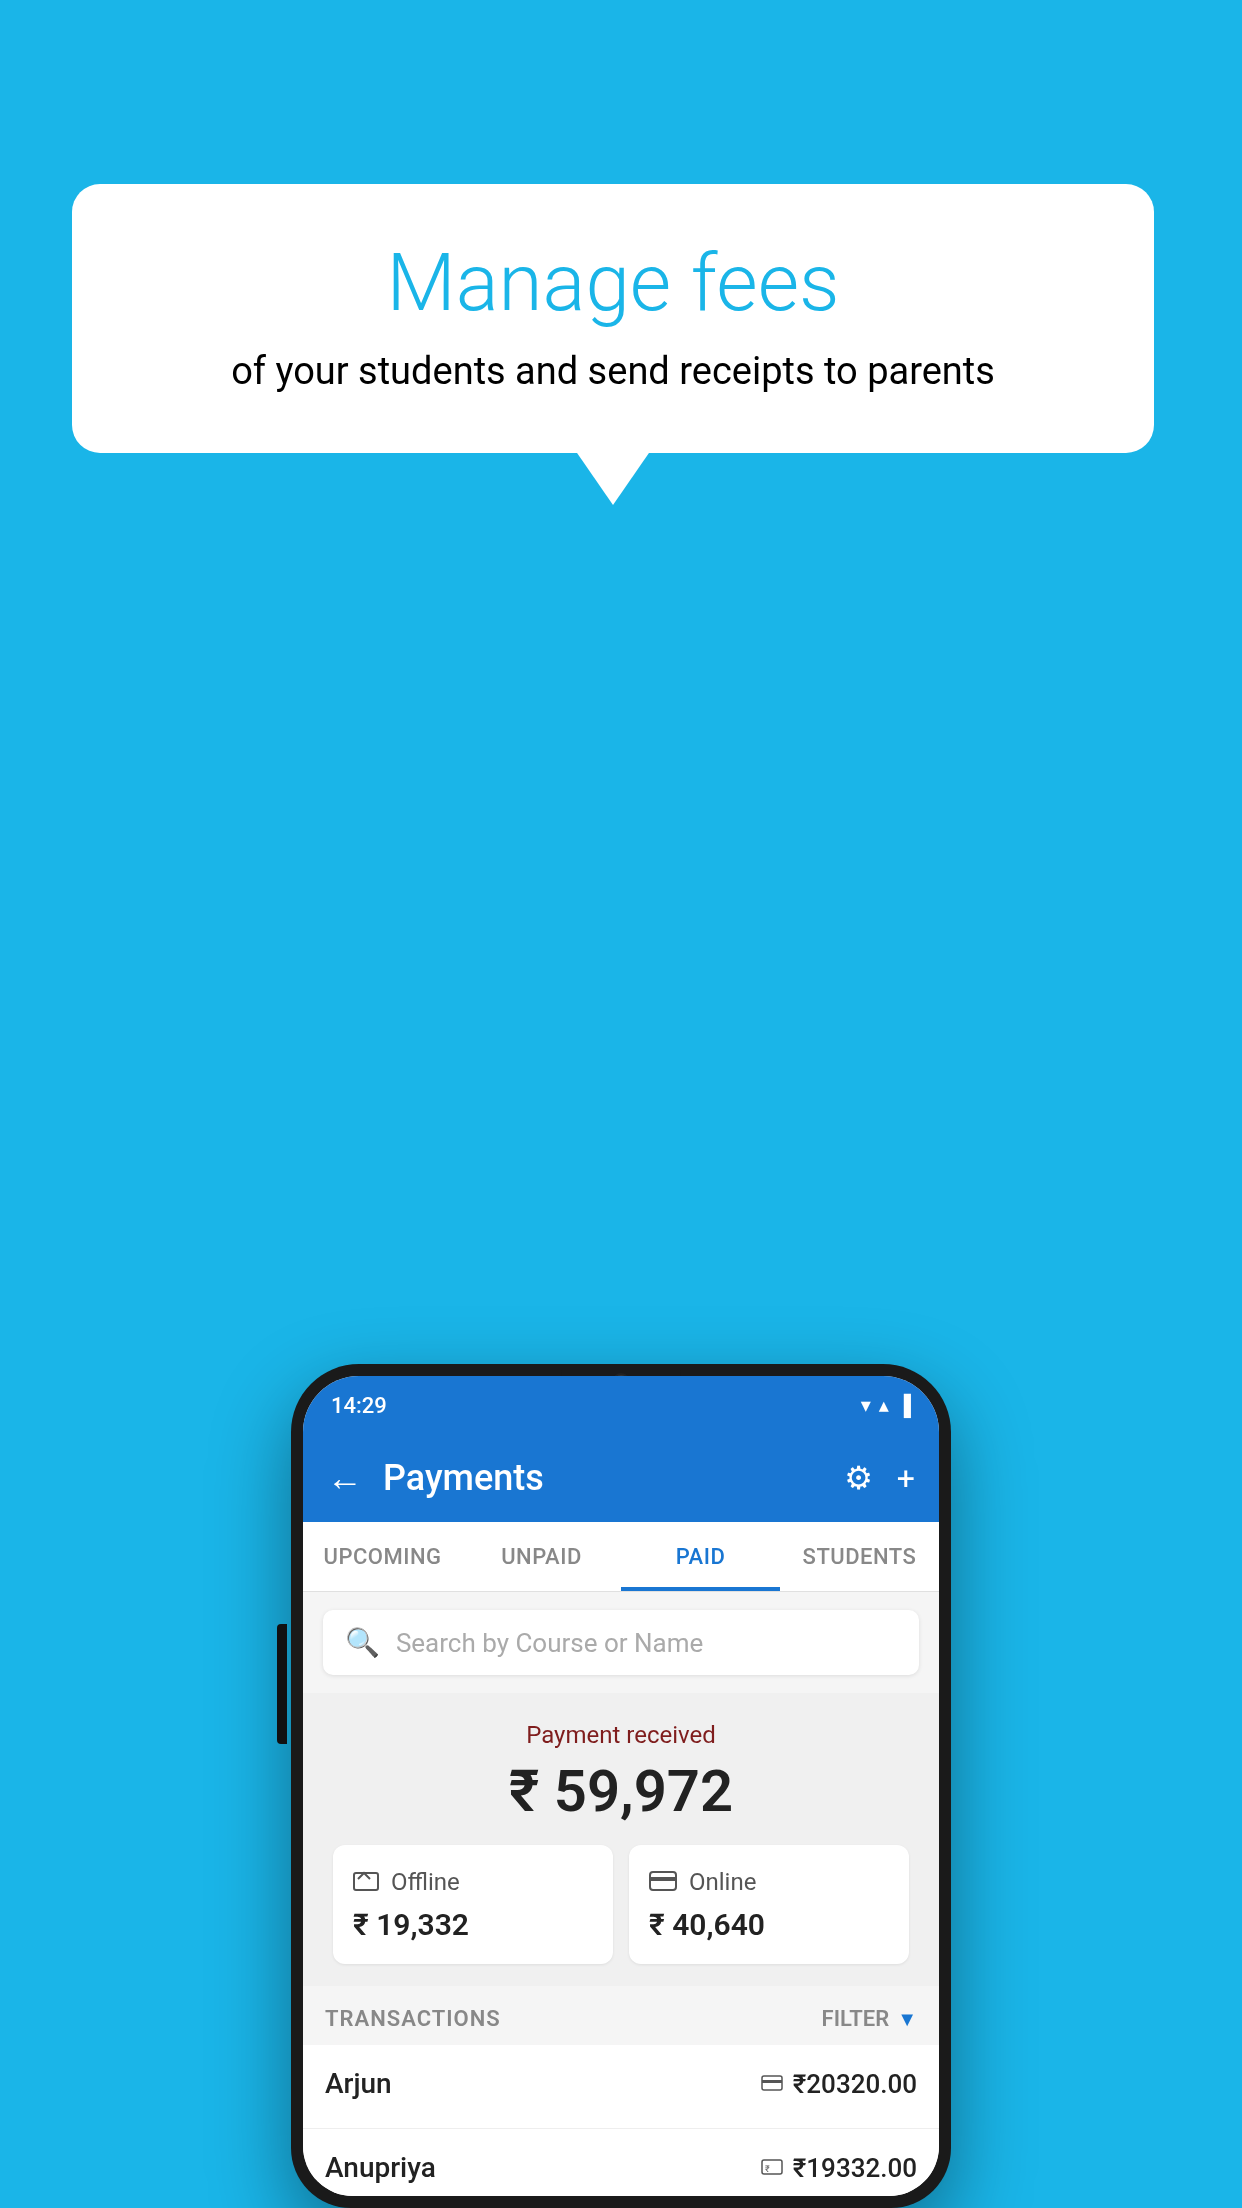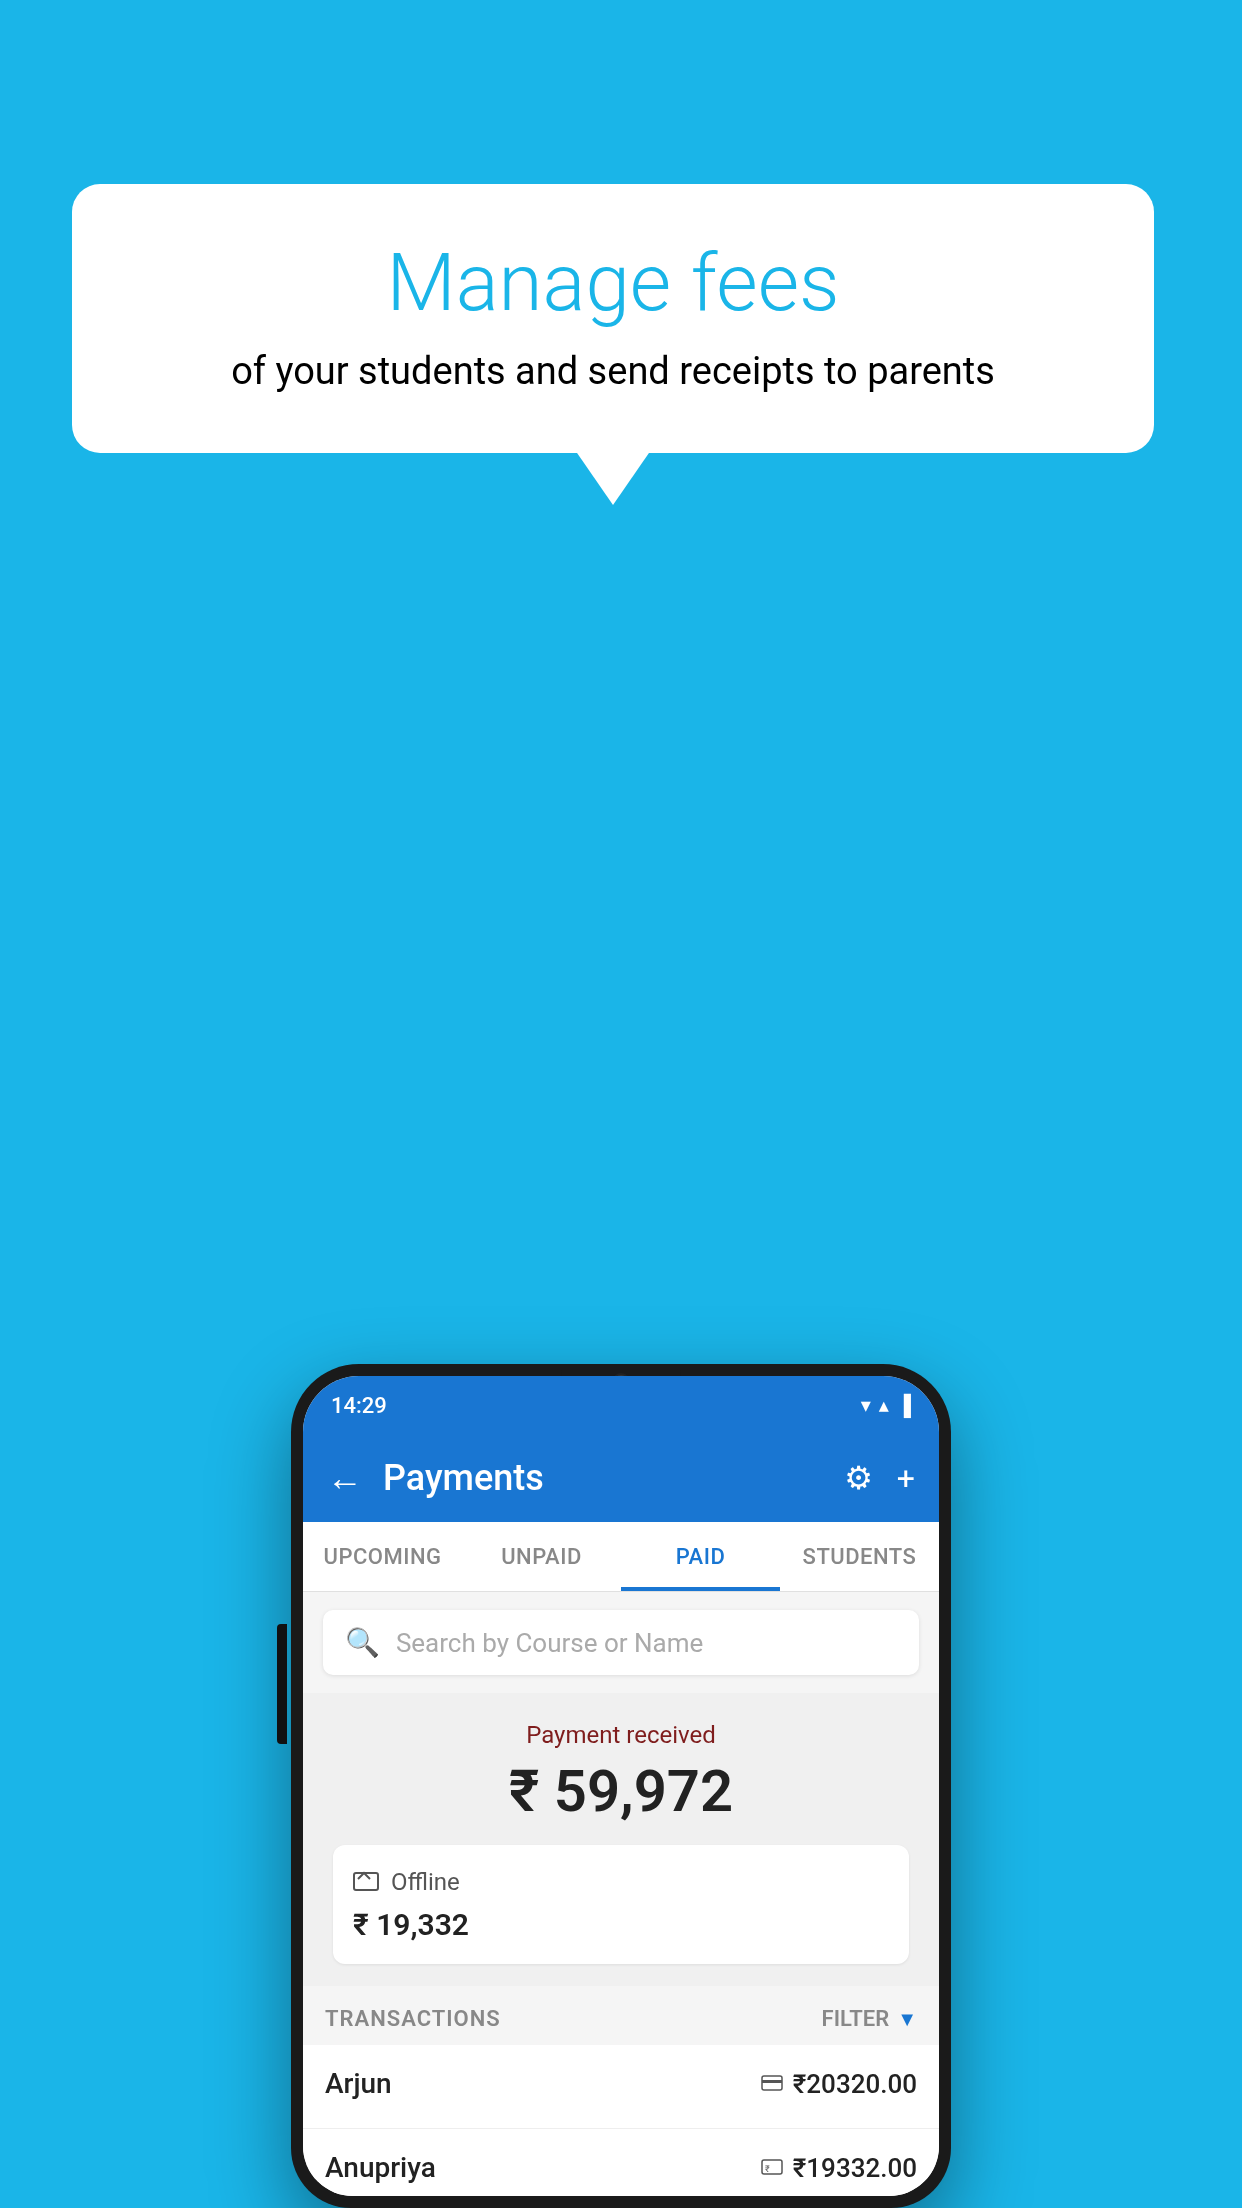--- a/index.html
+++ b/index.html
@@ -459,20 +459,32 @@
                 <svg width="26" height="22" viewBox="0 0 26 22" fill="none">
                   <rect x="1" y="4" width="24" height="17" rx="2" stroke="#555" stroke-width="2" fill="none"></rect>
                   <path d="M5 10 L11 4 L17 10" stroke="#555" stroke-width="2" fill="none"></path>
                 </svg>
               </span>
               <span class="card-type">Offline</span>
             </div>
             <div class="card-amount">₹ 19,332</div>
           </div>
 
+          <div class="payment-card">
+            <div class="payment-card-header">
+              <span class="card-icon">
+                <svg width="28" height="20" viewBox="0 0 28 20" fill="none">
+                  <rect x="1" y="1" width="26" height="18" rx="3" stroke="#555" stroke-width="2" fill="none"></rect>
+                  <rect x="1" y="6" width="26" height="4" fill="#555"></rect>
+                </svg>
+              </span>
+              <span class="card-type">Online</span>
+            </div>
+            <div class="card-amount">₹ 40,640</div>
+          </div>
         </div>
       </div>
 
       <div class="transactions-header">
         <span class="transactions-label">TRANSACTIONS</span>
         <div class="filter-btn">
           <span>FILTER</span>
           <span class="filter-icon-triangle">▼</span>
         </div>
       </div>

